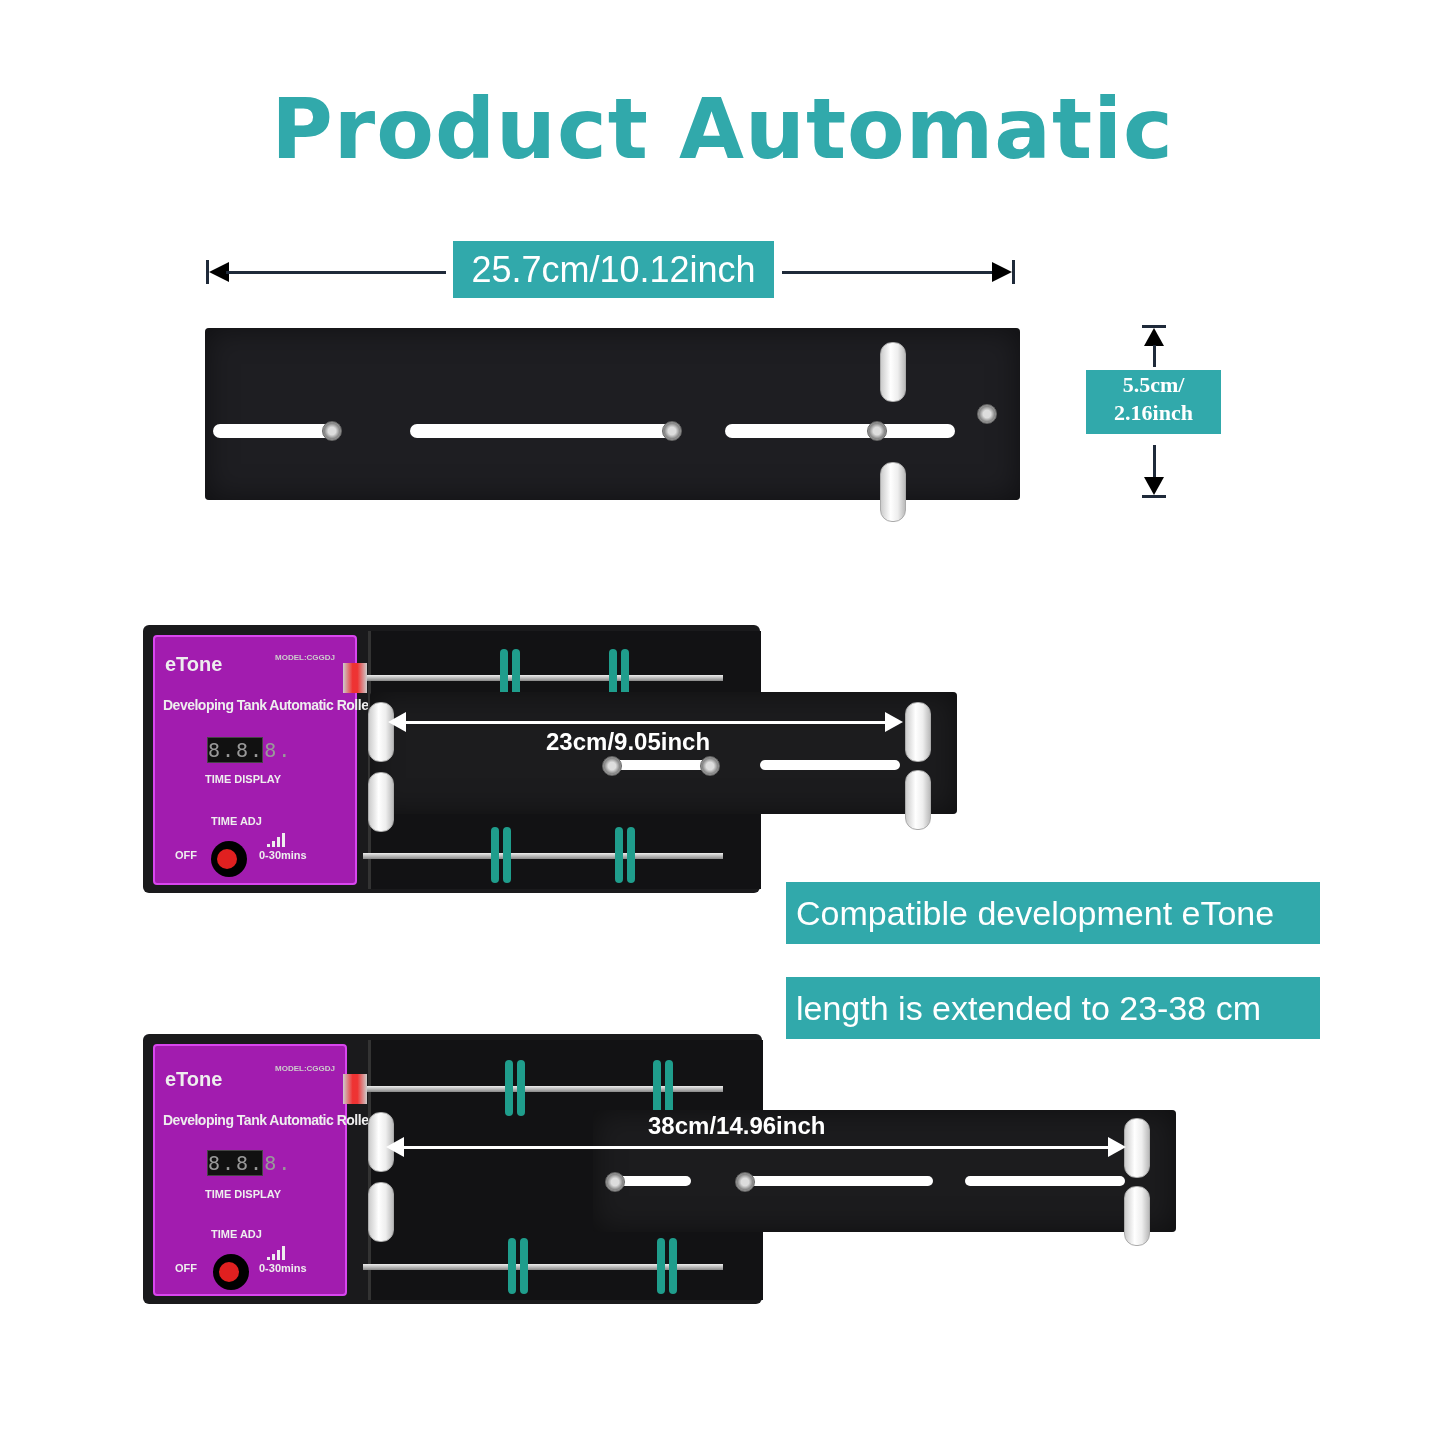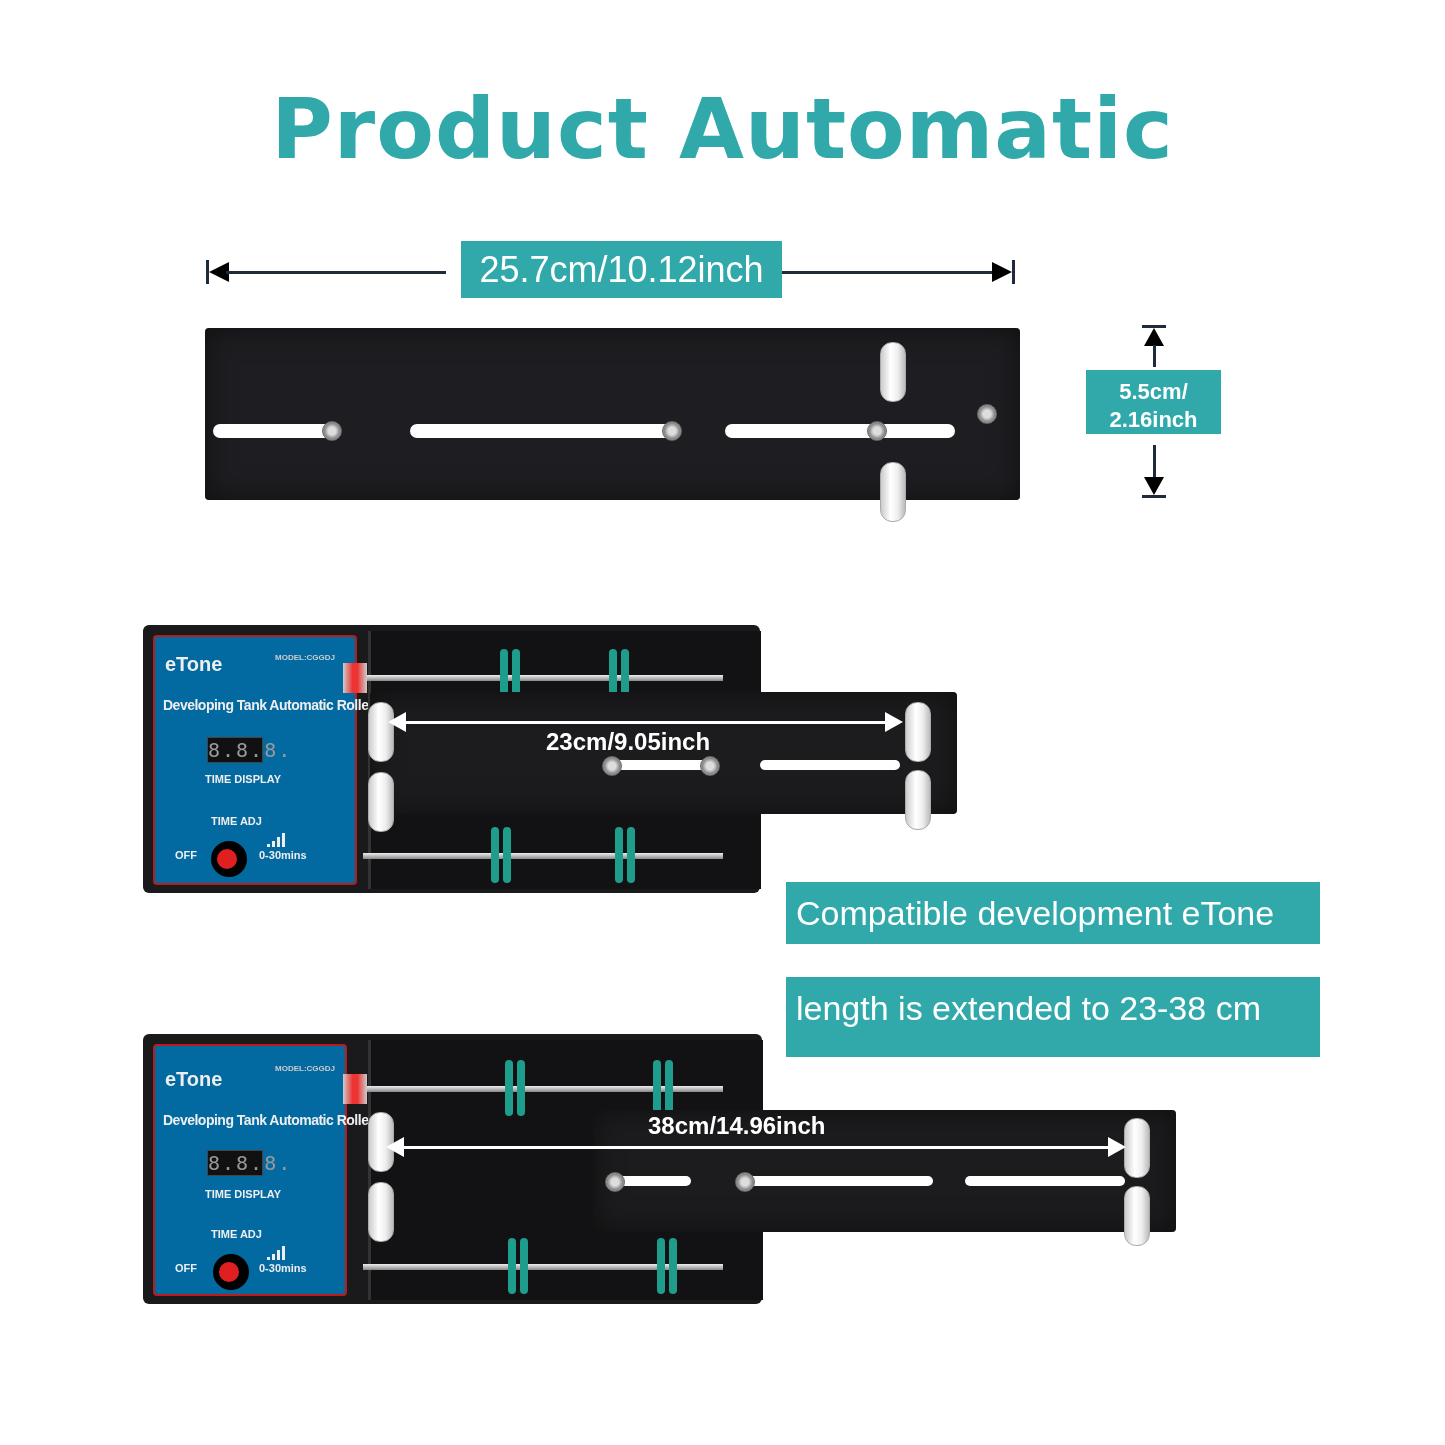--- a/index.html
+++ b/index.html
@@ -6,21 +6,21 @@
   body{width:1445px;height:1445px;position:relative;overflow:hidden;font-family:"DejaVu Sans",sans-serif;}
   .abs{position:absolute;}
   .title{left:0;top:80px;width:1445px;text-align:center;color:#31a9ab;font-family:"DejaVu Sans",sans-serif;font-weight:bold;font-size:84px;letter-spacing:1px;}
   .tealbox{background:#31a9ab;color:#fff;font-family:"Liberation Sans",sans-serif;text-align:center;}
   .dimline{background:#1f2a3a;height:3px;}
   .plate{background:#1e1e22;border-radius:4px;box-shadow:inset 0 0 30px rgba(0,0,0,.5);}
   .slot{background:#fff;border-radius:8px;height:14px;}
   .screw{width:18px;height:18px;border-radius:50%;background:radial-gradient(circle,#ddd 0 30%,#888 60%,#bbb 100%);border:1px solid #666;}
   .wheel{width:24px;height:58px;border-radius:12px;background:linear-gradient(90deg,#ccc,#fff 40%,#eee 70%,#bbb);border:1px solid #aaa;}
   .device{background:#1a1a1c;border-radius:6px;}
-  .panel{background:#0369a1;border:2px solid #b91c1c;border-radius:4px;}
+  .panel{background:#a21caf;border:2px solid #d946ef;border-radius:4px;}
   .tray{background:#121214;border-left:3px solid #333;}
   .rod{height:6px;background:linear-gradient(#eee,#888);}
   .oring{width:8px;height:56px;border-radius:4px;background:#1f9d8c;}
   .txt{color:#eee;font-family:"Liberation Sans",sans-serif;font-weight:bold;}
   .lcd{background:#111;border:1px solid #444;color:#999;font-family:"DejaVu Sans Mono",monospace;font-size:20px;text-align:center;letter-spacing:2px;}
   .knob{width:36px;height:36px;border-radius:50%;background:#000;}
   .knobred{width:20px;height:20px;border-radius:50%;background:#e02020;position:absolute;left:6px;top:8px;}
   .arrowline{background:#fff;height:3px;}
   .white-label{color:#fff;font-family:"Liberation Sans",sans-serif;font-weight:bold;font-size:24px;}
 </style>
@@ -30,21 +30,21 @@
 <div class="abs title">Product Automatic</div>
 
 <div class="abs" style="left:206px;top:258px;width:812px;height:30px;">
   <div class="abs" style="left:0;top:2px;width:3px;height:24px;background:#1f2a3a;"></div>
   <div class="abs" style="left:3px;top:4px;width:0;height:0;border-top:10px solid transparent;border-bottom:10px solid transparent;border-right:20px solid #000;"></div>
   <div class="abs dimline" style="left:20px;top:13px;width:220px;"></div>
   <div class="abs dimline" style="left:576px;top:13px;width:212px;"></div>
   <div class="abs" style="left:786px;top:4px;width:0;height:0;border-top:10px solid transparent;border-bottom:10px solid transparent;border-left:20px solid #000;"></div>
   <div class="abs" style="left:806px;top:2px;width:3px;height:24px;background:#1f2a3a;"></div>
 </div>
-<div class="abs tealbox" style="left:453px;top:241px;width:321px;height:57px;line-height:57px;font-size:36px;margin-left:8px;">25.7cm/10.12inch</div>
+<div class="abs tealbox" style="left:453px;top:241px;width:321px;height:57px;line-height:57px;font-size:36px;">25.7cm/10.12inch</div>
 
 <div class="abs plate" style="left:205px;top:328px;width:815px;height:172px;">
   <div class="abs slot" style="left:8px;top:96px;width:120px;"></div>
   <div class="abs slot" style="left:205px;top:96px;width:265px;"></div>
   <div class="abs slot" style="left:520px;top:96px;width:230px;"></div>
   <div class="abs screw" style="left:117px;top:93px;"></div>
   <div class="abs screw" style="left:457px;top:93px;"></div>
   <div class="abs screw" style="left:662px;top:93px;"></div>
   <div class="abs screw" style="left:772px;top:76px;"></div>
 </div>
@@ -52,21 +52,21 @@
 <div class="abs wheel" style="left:880px;top:462px;"></div>
 
 <div class="abs" style="left:1140px;top:325px;width:28px;height:175px;">
   <div class="abs" style="left:2px;top:0;width:24px;height:3px;background:#1f2a3a;"></div>
   <div class="abs" style="left:4px;top:3px;width:0;height:0;border-left:10px solid transparent;border-right:10px solid transparent;border-bottom:18px solid #000;"></div>
   <div class="abs" style="left:13px;top:20px;width:3px;height:22px;background:#1f2a3a;"></div>
   <div class="abs" style="left:13px;top:120px;width:3px;height:32px;background:#1f2a3a;"></div>
   <div class="abs" style="left:4px;top:152px;width:0;height:0;border-left:10px solid transparent;border-right:10px solid transparent;border-top:18px solid #000;"></div>
   <div class="abs" style="left:2px;top:170px;width:24px;height:3px;background:#1f2a3a;"></div>
 </div>
-<div class="abs tealbox" style="left:1086px;top:370px;width:135px;height:64px;font-size:22px;font-weight:bold;line-height:28px;padding-top:8px;box-sizing:border-box;">
+<div class="abs tealbox" style="left:1086px;top:370px;width:135px;height:64px;font-size:22px;font-weight:bold;line-height:28px;padding-top:1px;box-sizing:border-box;font-family:Liberation Serif, serif;">
   <div>5.5cm/</div>
   <div>2.16inch</div>
 </div>
 
 <div class="abs device" style="left:143px;top:625px;width:617px;height:268px;">
   <div class="abs panel" style="left:10px;top:10px;width:200px;height:246px;">
     <div class="abs txt" style="left:10px;top:16px;font-size:20px;">eTone</div>
     <div class="abs txt" style="left:120px;top:16px;font-size:8px;color:#ccc;">MODEL:CGGDJ</div>
     <div class="abs txt" style="left:8px;top:60px;font-size:14px;letter-spacing:-.5px;white-space:nowrap;">Developing Tank Automatic Roller</div>
     <div class="abs lcd" style="left:52px;top:100px;width:54px;height:24px;line-height:24px;">8.8.8.</div>
@@ -106,21 +106,21 @@
 <div class="abs wheel" style="left:368px;top:702px;"></div>
 <div class="abs wheel" style="left:368px;top:772px;"></div>
 <div class="abs wheel" style="left:905px;top:702px;"></div>
 <div class="abs wheel" style="left:905px;top:770px;"></div>
 <div class="abs arrowline" style="left:400px;top:721px;width:490px;"></div>
 <div class="abs" style="left:388px;top:712px;border-top:10px solid transparent;border-bottom:10px solid transparent;border-right:18px solid #fff;width:0;height:0;"></div>
 <div class="abs" style="left:885px;top:712px;border-top:10px solid transparent;border-bottom:10px solid transparent;border-left:18px solid #fff;width:0;height:0;"></div>
 <div class="abs white-label" style="left:546px;top:728px;">23cm/9.05inch</div>
 
 <div class="abs tealbox" style="left:786px;top:882px;width:534px;height:62px;line-height:62px;font-size:34px;text-align:left;padding-left:10px;box-sizing:border-box;">Compatible development eTone</div>
-<div class="abs tealbox" style="left:786px;top:977px;width:534px;height:80px;line-height:62px;font-size:34px;text-align:left;padding-left:10px;box-sizing:border-box;">length is extended to 23-38 cm</div>
+<div class="abs tealbox" style="left:786px;top:977px;width:534px;height:62px;line-height:62px;font-size:34px;text-align:left;padding-left:10px;box-sizing:border-box;">length is extended to 23-38 cm</div>
 
 <div class="abs device" style="left:143px;top:1034px;width:619px;height:270px;">
   <div class="abs panel" style="left:10px;top:10px;width:190px;height:248px;">
     <div class="abs txt" style="left:10px;top:22px;font-size:20px;">eTone</div>
     <div class="abs txt" style="left:120px;top:18px;font-size:8px;color:#ccc;">MODEL:CGGDJ</div>
     <div class="abs txt" style="left:8px;top:66px;font-size:14px;letter-spacing:-.5px;white-space:nowrap;">Developing Tank Automatic Roller</div>
     <div class="abs lcd" style="left:52px;top:104px;width:54px;height:24px;line-height:24px;">8.8.8.</div>
     <div class="abs txt" style="left:50px;top:142px;font-size:11px;">TIME DISPLAY</div>
     <div class="abs txt" style="left:56px;top:182px;font-size:11px;">TIME ADJ</div>
     <div class="abs txt" style="left:20px;top:216px;font-size:11px;">OFF</div>

